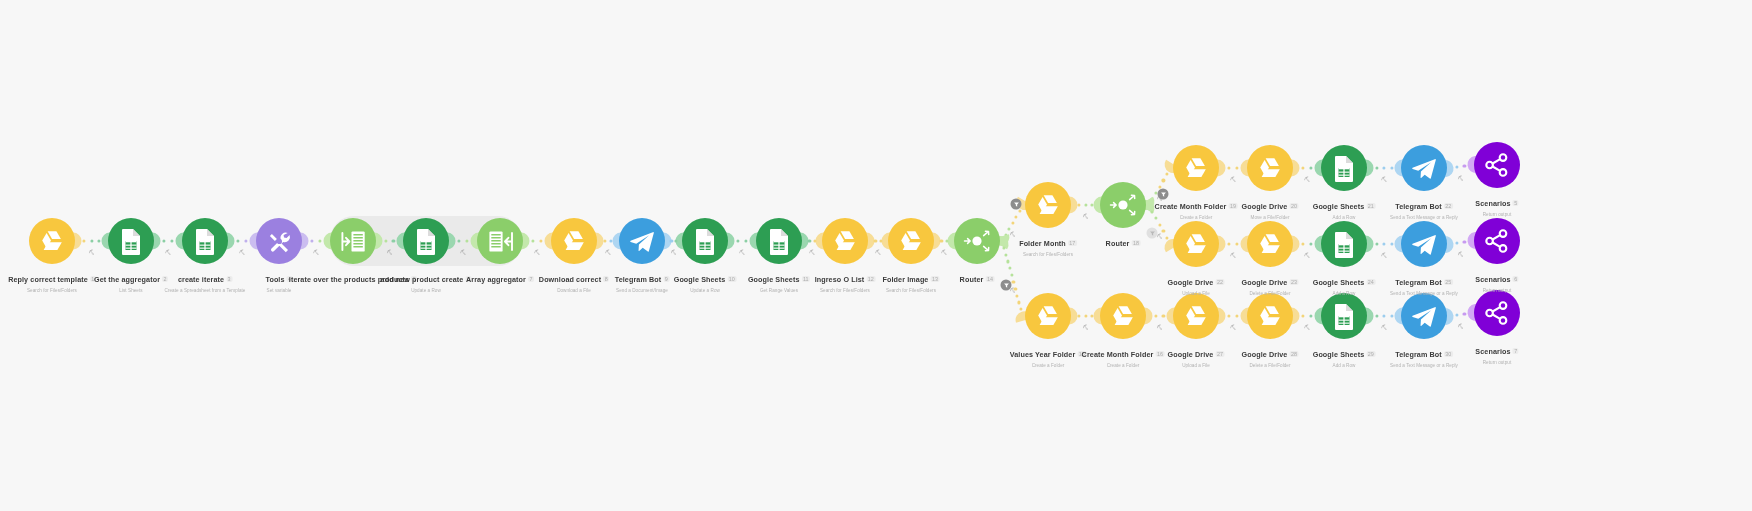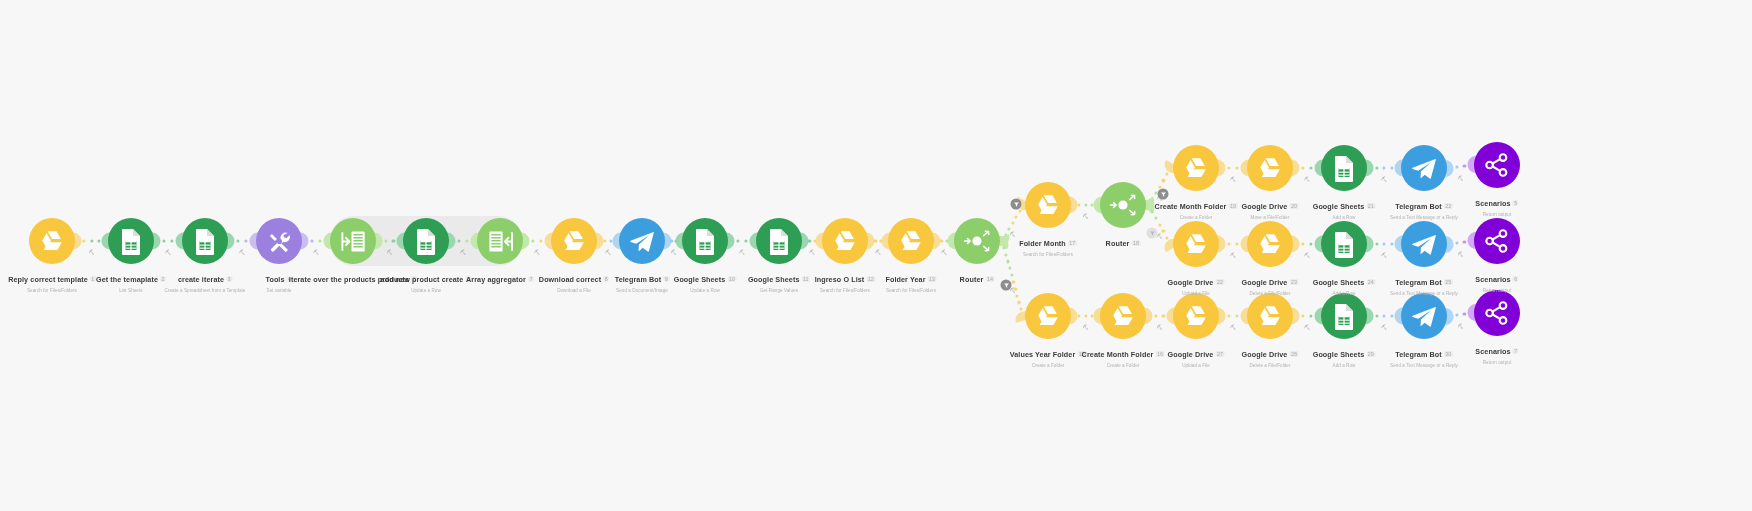--- a/index.html
+++ b/index.html
@@ -838,32 +838,32 @@
         <circle cx="19.0" cy="4.6" r="3.3" fill="none" stroke="#fff" stroke-width="2.1"></circle>
         <circle cx="19.0" cy="19.4" r="3.3" fill="none" stroke="#fff" stroke-width="2.1"></circle>
         <circle cx="5.6" cy="12.0" r="3.3" fill="none" stroke="#fff" stroke-width="2.1"></circle>
         <path d="M8.6 10.5 L16.1 6.2 M8.6 13.5 L16.1 17.8" stroke="#fff" stroke-width="2.1" stroke-linecap="round"></path>
       </svg>
         </div>
       </div>
     </div>
   <div id="layer-labels">
       <div class="lbl" style="left: 52px; top: 268px;"><span class="t">Reply correct template</span><span class="num">1</span><span class="s">Search for Files/Folders</span></div>
-      <div class="lbl" style="left: 131px; top: 268px;"><span class="t">Get the temaplate</span><span class="num">2</span><span class="s">List Sheets</span></div>
+      <div class="lbl" style="left: 131px; top: 268px;"><span class="t">Get the aggregator</span><span class="num">2</span><span class="s">List Sheets</span></div>
       <div class="lbl" style="left: 205px; top: 268px;"><span class="t">create iterate</span><span class="num">3</span><span class="s">Create a Spreadsheet from a Template</span></div>
       <div class="lbl" style="left: 279px; top: 268px;"><span class="t">Tools</span><span class="num">4</span><span class="s">Set variable</span></div>
       <div class="lbl" style="left: 353px; top: 268px;"><span class="t">iterate over the products products</span><span class="num">5</span></div>
       <div class="lbl" style="left: 426px; top: 268px;"><span class="t">add new product create</span><span class="num">6</span><span class="s">Update a Row</span></div>
       <div class="lbl" style="left: 500px; top: 268px;"><span class="t">Array aggregator</span><span class="num">7</span></div>
       <div class="lbl" style="left: 574px; top: 268px;"><span class="t">Download correct</span><span class="num">8</span><span class="s">Download a File</span></div>
       <div class="lbl" style="left: 642px; top: 268px;"><span class="t">Telegram Bot</span><span class="num">9</span><span class="s">Send a Document/Image</span></div>
       <div class="lbl" style="left: 705px; top: 268px;"><span class="t">Google Sheets</span><span class="num">10</span><span class="s">Update a Row</span></div>
       <div class="lbl" style="left: 779px; top: 268px;"><span class="t">Google Sheets</span><span class="num">11</span><span class="s">Get Range Values</span></div>
       <div class="lbl" style="left: 845px; top: 268px;"><span class="t">Ingreso O List</span><span class="num">12</span><span class="s">Search for Files/Folders</span></div>
-      <div class="lbl" style="left: 911px; top: 268px;"><span class="t">Folder Year</span><span class="num">13</span><span class="s">Search for Files/Folders</span></div>
+      <div class="lbl" style="left: 911px; top: 268px;"><span class="t">Folder Image</span><span class="num">13</span><span class="s">Search for Files/Folders</span></div>
       <div class="lbl" style="left: 977px; top: 268px;"><span class="t">Router</span><span class="num">14</span></div>
       <div class="lbl" style="left: 1048px; top: 232px;"><span class="t">Folder Month</span><span class="num">17</span><span class="s">Search for Files/Folders</span></div>
       <div class="lbl" style="left: 1123px; top: 232px;"><span class="t">Router</span><span class="num">18</span></div>
       <div class="lbl" style="left: 1196px; top: 195px;"><span class="t">Create Month Folder</span><span class="num">19</span><span class="s">Create a Folder</span></div>
       <div class="lbl" style="left: 1270px; top: 195px;"><span class="t">Google Drive</span><span class="num">20</span><span class="s">Move a File/Folder</span></div>
       <div class="lbl" style="left: 1344px; top: 195px;"><span class="t">Google Sheets</span><span class="num">21</span><span class="s">Add a Row</span></div>
       <div class="lbl" style="left: 1424px; top: 195px;"><span class="t">Telegram Bot</span><span class="num">22</span><span class="s">Send a Text Message or a Reply</span></div>
       <div class="lbl" style="left: 1497px; top: 192px;"><span class="t">Scenarios</span><span class="num">5</span><span class="s">Return output</span></div>
       <div class="lbl" style="left: 1196px; top: 271px;"><span class="t">Google Drive</span><span class="num">22</span><span class="s">Upload a File</span></div>
       <div class="lbl" style="left: 1270px; top: 271px;"><span class="t">Google Drive</span><span class="num">23</span><span class="s">Delete a File/Folder</span></div>

